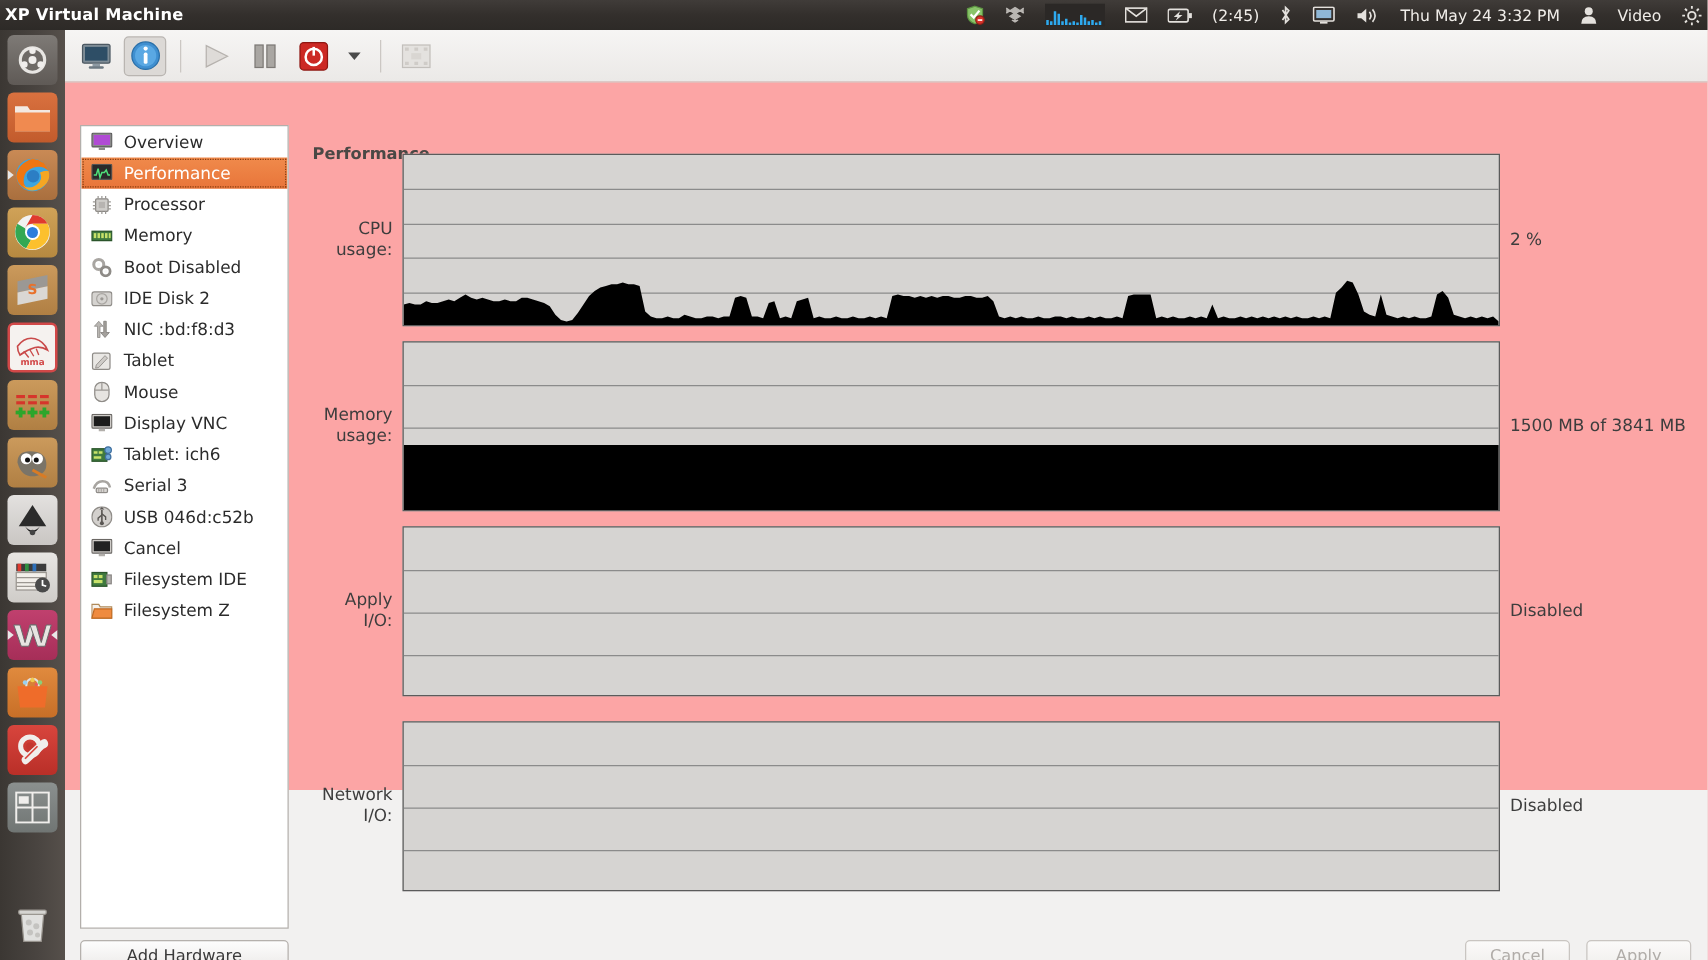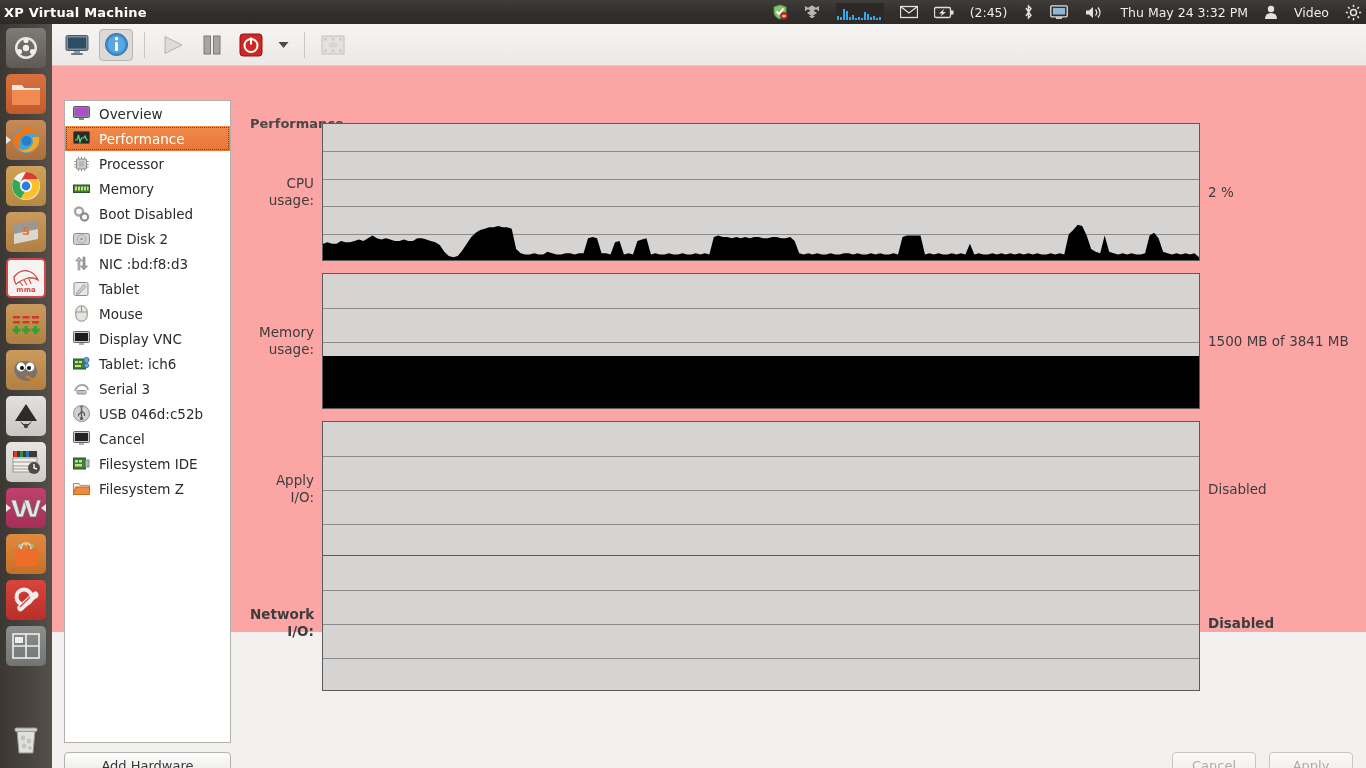--- a/index.html
+++ b/index.html
@@ -716,21 +716,21 @@
         <div>I/O:</div>
       </div>
       <div class="graph-box" style="height:136px;">
         <div class="gridline" style="top:34px;"></div>
         <div class="gridline" style="top:68px;"></div>
         <div class="gridline" style="top:102px;"></div>
       </div>
       <div class="graph-value">Disabled</div>
     </div>
 
-    <div class="graph-row" style="top:489px;font-weight:bold;">
+    <div class="graph-row" style="top:511px;">
       <div class="graph-label">
         <div>Network</div>
         <div>I/O:</div>
       </div>
       <div class="graph-box" style="height:136px;">
         <div class="gridline" style="top:34px;"></div>
         <div class="gridline" style="top:68px;"></div>
         <div class="gridline" style="top:102px;"></div>
       </div>
       <div class="graph-value">Disabled</div>

